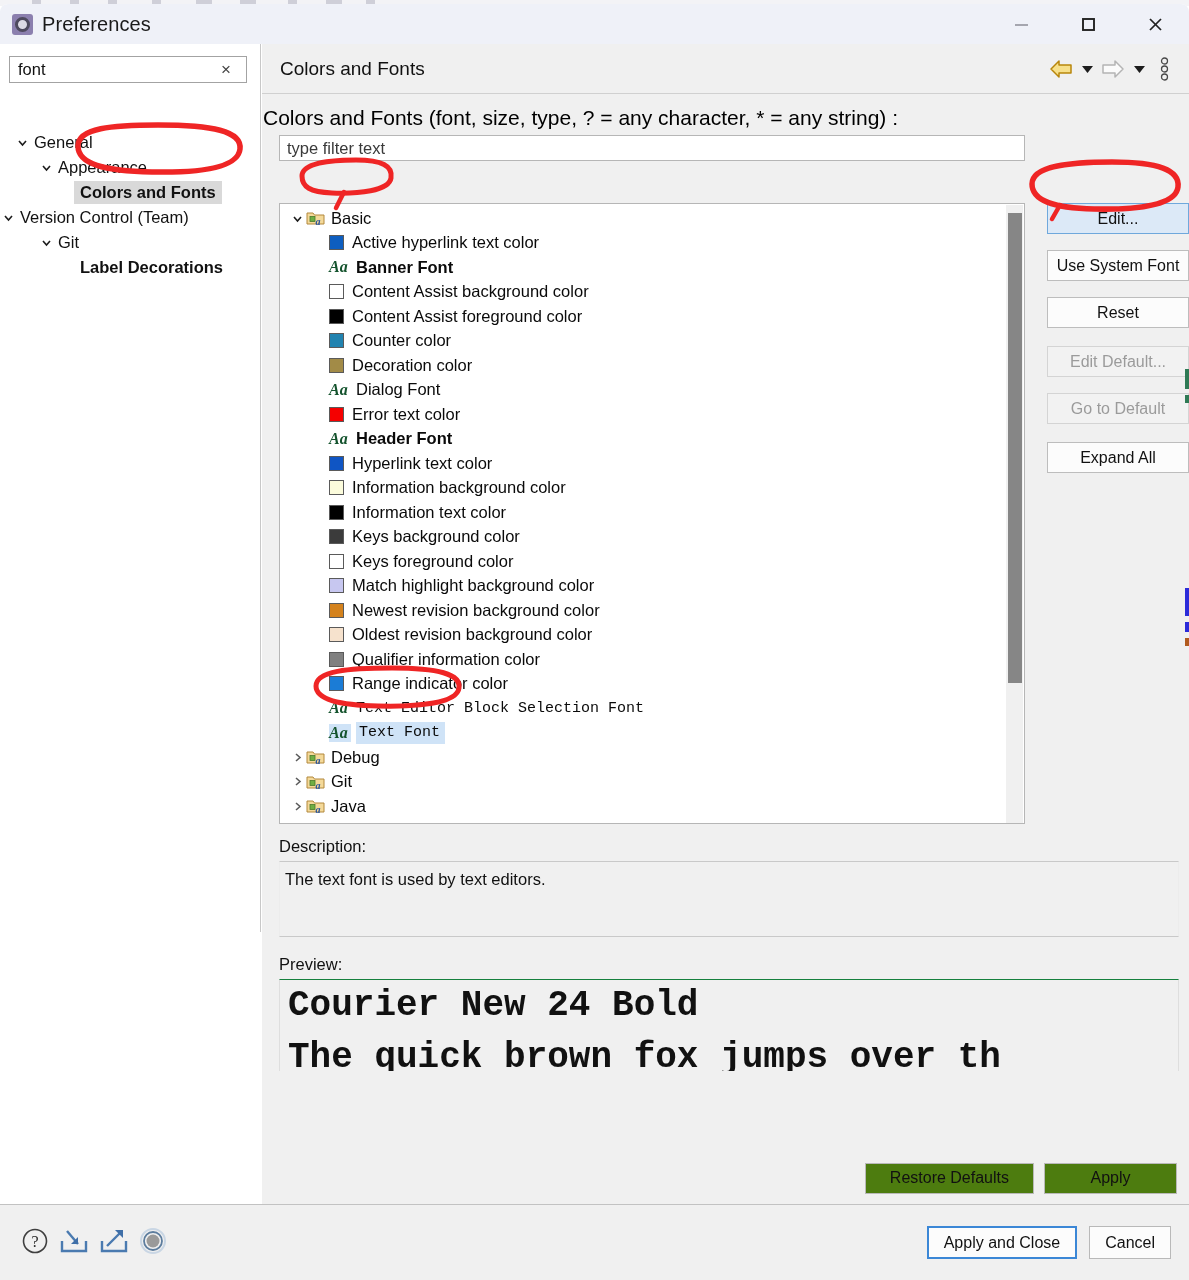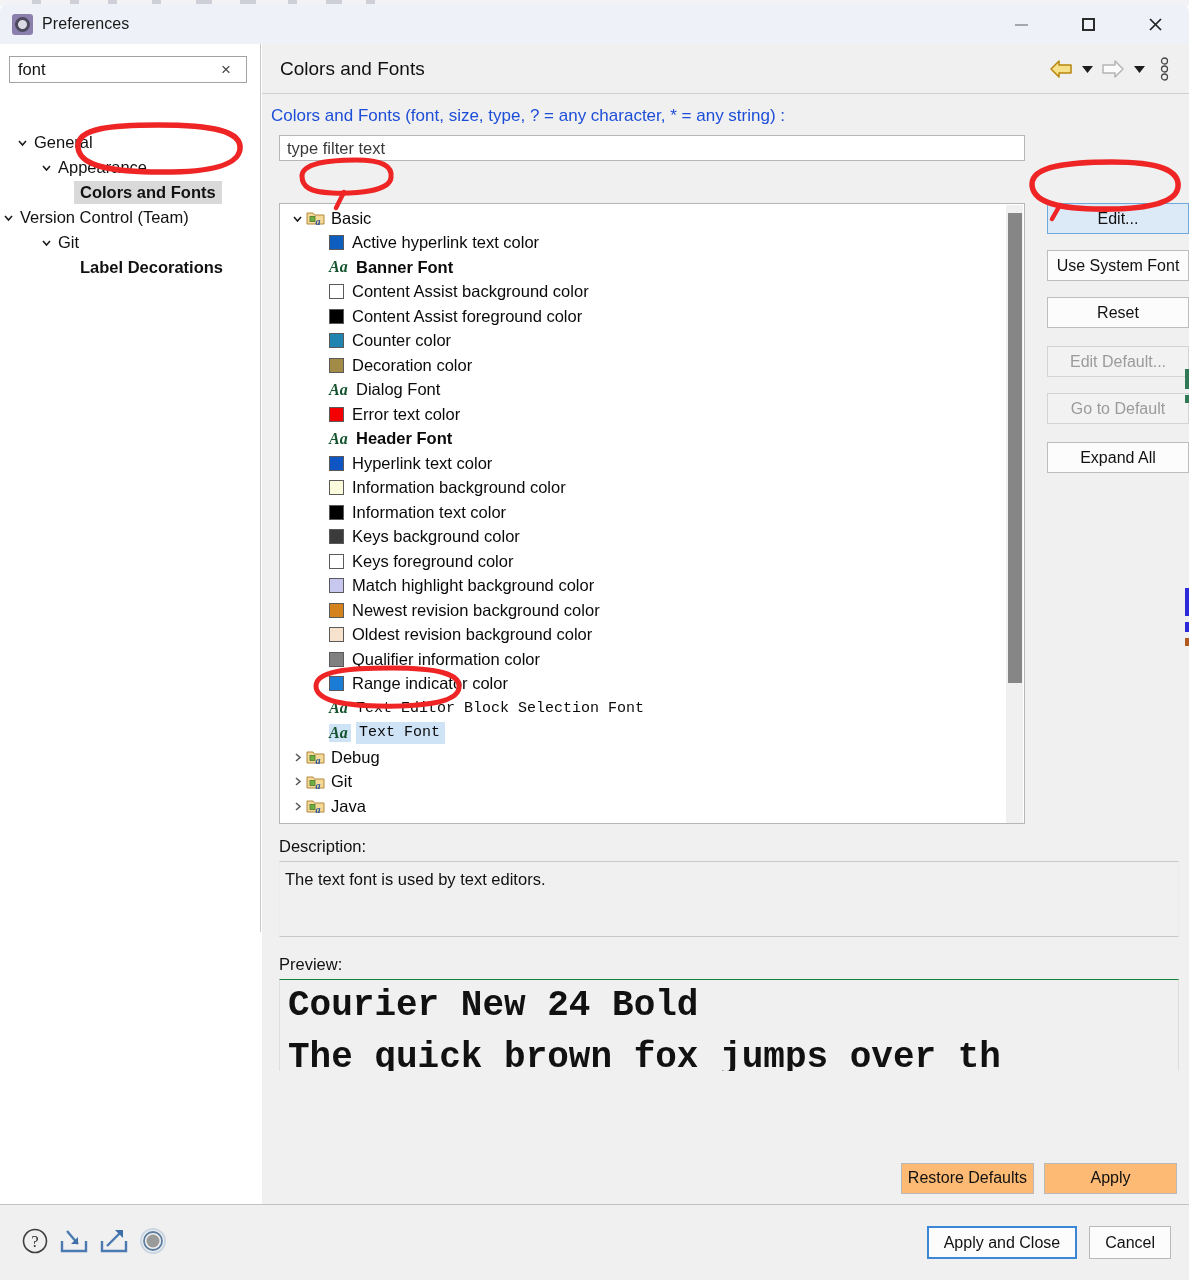--- a/index.html
+++ b/index.html
@@ -41,21 +41,21 @@
     background:#8b7fae;
     display:flex; align-items:center; justify-content:center;
     flex:0 0 auto;
   }
   #app-icon .ring {
     width:15px; height:15px; border-radius:50%;
     border:3px solid #4e4a5e; background:#dcdae4;
     box-sizing:border-box;
   }
   #win-title {
-    font-size:16px; color:#1a1a1a; letter-spacing:.1px;
+    font-size:20px; color:#1a1a1a; letter-spacing:.1px;
   }
   #win-controls {
     margin-left:auto; display:flex; height:40px;
   }
   .wctl {
     width:67px; height:40px; display:flex; align-items:center; justify-content:center;
     color:#2a2a2a;
   }
   .wctl svg { display:block; }
 
@@ -123,22 +123,22 @@
   #header-tools {
     margin-left:auto; display:flex; align-items:center; padding-right:12px; gap:2px;
   }
   .htool { display:flex; align-items:center; justify-content:center; height:32px; }
   .caret-btn { width:20px; }
 
   #page-content {
     position:absolute; left:0; top:51px; width:927px; height:1109px;
   }
   #cf-legend {
-    position:absolute; left:9px; top:11px;
-    font-size:17px; color:#1d4ed8;
+    position:absolute; left:1px; top:11px;
+    font-size:21px; color:#000000;
   }
   #tree-filter {
     position:absolute; left:17px; top:40px; width:746px; height:26px;
     background:#ffffff; border:1px solid #b6b6b6;
     display:flex; align-items:center;
   }
   #tree-filter input {
     border:0; outline:0; background:transparent;
     font-family:"Liberation Sans", sans-serif;
     font-size:16.5px; color:#111;
@@ -236,22 +236,22 @@
     font-weight:bold; font-size:36px; color:#111;
     line-height:52px; white-space:nowrap; padding-left:8px;
   }
 
   
   #rp-buttons {
     position:absolute; left:0; top:1057px; width:927px; height:52px;
     display:flex; align-items:center; justify-content:flex-end; padding-right:12px; gap:10px;
   }
   .rp-btn {
-    height:31px; padding:0 6px;
-    background:#fdba74; border:1px solid #b9b9b9;
+    height:31px; padding:0 24px;
+    background:#4d7c0f; border:1px solid #b9b9b9;
     font-family:"Liberation Sans", sans-serif;
     font-size:16px; color:#111;
     display:flex; align-items:center; justify-content:center;
     cursor:default;
   }
   .rp-btn.apply { width:133px; }
 
   
   #footer {
     position:absolute; left:0; top:1200px; width:1189px; height:76px;

